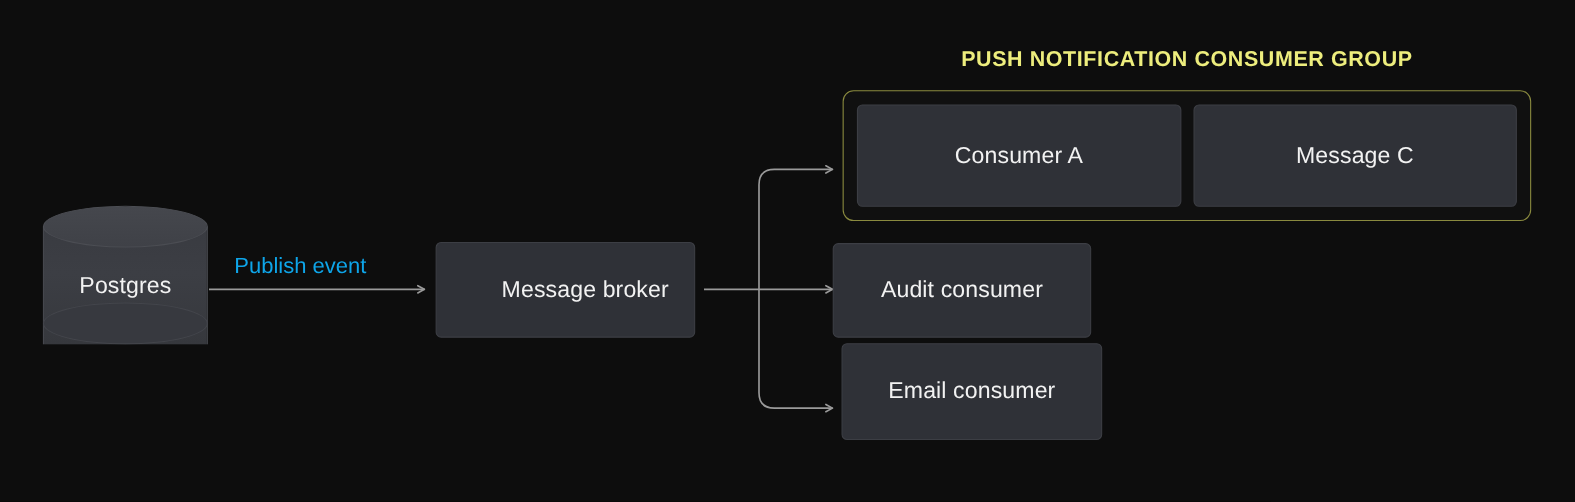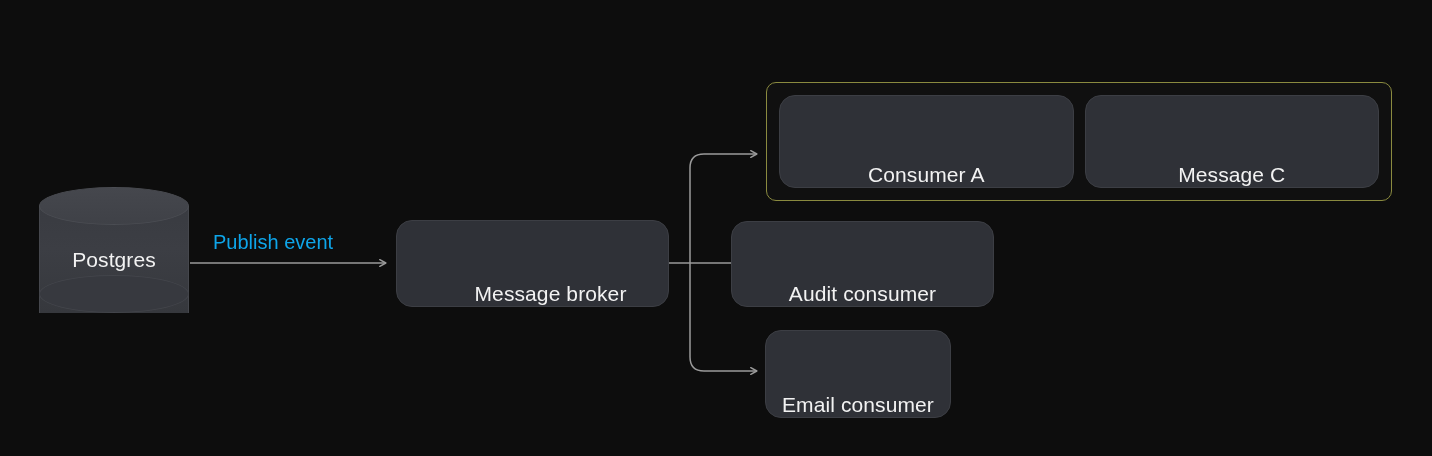--- a/index.html
+++ b/index.html
@@ -85,31 +85,31 @@
     font-size: 21px;
     letter-spacing: 0.1px;
   }
 
   
   .node {
     position: absolute;
     box-sizing: border-box;
     background: #2f3137;
     border: 1px solid #3c3e44;
-    border-radius: 16px;
+    border-radius: 5px;
     display: flex;
-    align-items: flex-end;
+    align-items: center;
     justify-content: center;
     color: #f2f2f2;
     font-size: 21px;
     letter-spacing: 0.1px;
   }
-  .node.broker  { left: 396px; top: 220px; width: 273px; height: 87px; padding-left: 36px; }
-  .node.audit   { left: 731px; top: 221px; width: 263px; height: 86px; }
-  .node.email   { left: 765px; top: 330px; width: 186px; height: 88px; }
+  .node.broker  { left: 396px; top: 220px; width: 236px; height: 87px; padding-left: 36px; }
+  .node.audit   { left: 757px; top: 221px; width: 235px; height: 86px; }
+  .node.email   { left: 765px; top: 312px; width: 237px; height: 88px; }
 
   
   .group-title {
     position: absolute;
     left: 766px;
     top: 43px;
     width: 626px;
     text-align: center;
     color: #eded7d;
     font-size: 19.5px;
@@ -174,20 +174,21 @@
     <div class="cyl-body"></div>
     <div class="cyl-bottom"></div>
     <div class="cyl-top"></div>
     <div class="cyl-label">Postgres</div>
   </div>
 
   <div class="node broker">
     <span>Message broker</span>
   </div>
 
+  <div class="group-title">PUSH NOTIFICATION CONSUMER GROUP</div>
 
   <div class="group-box">
     <div class="group-inner">
       <div class="node">
         <span>Consumer A</span>
       </div>
       <div class="node">
         <span>Message C</span>
       </div>
     </div>

